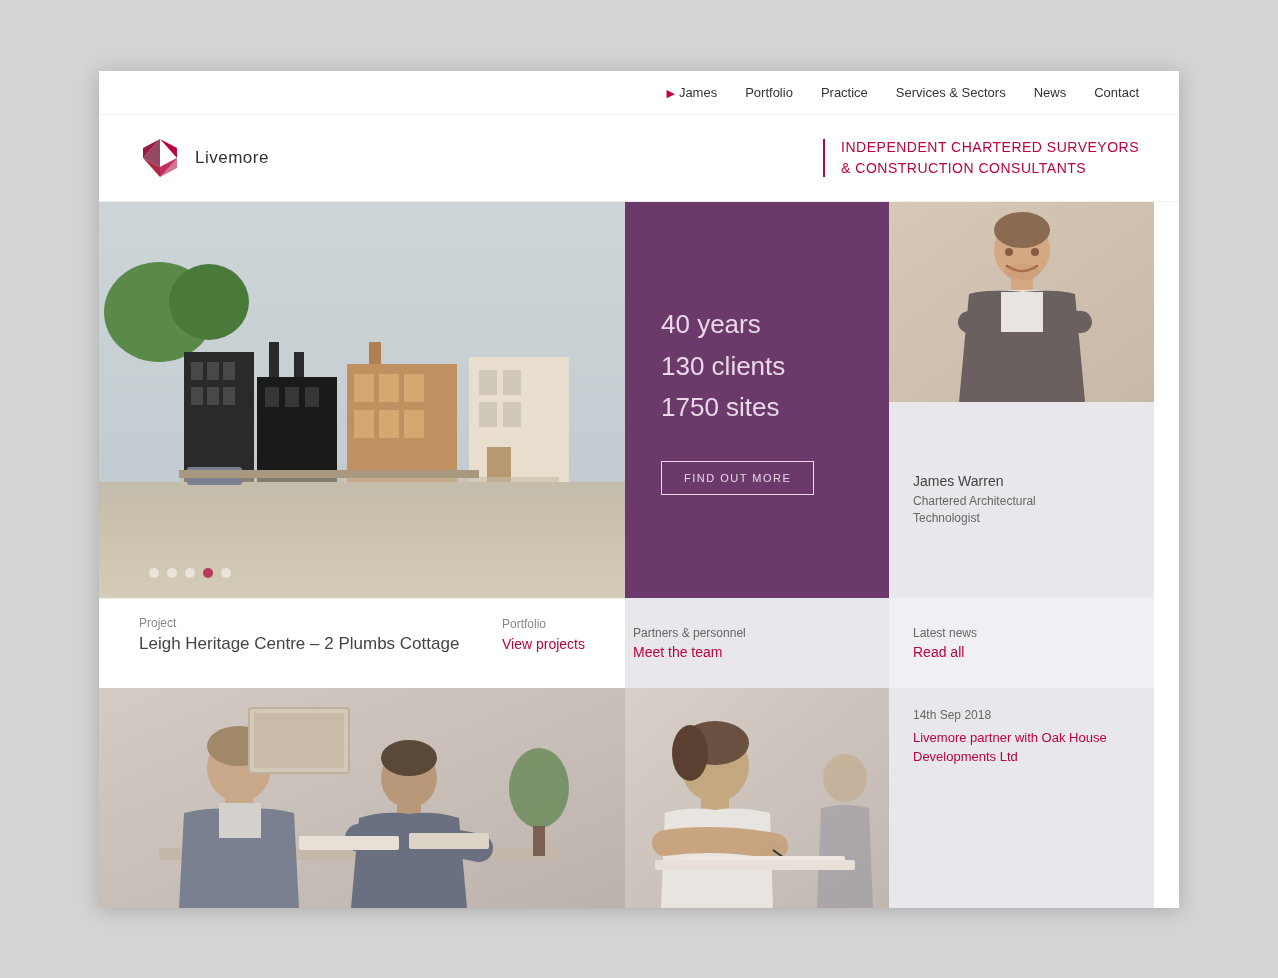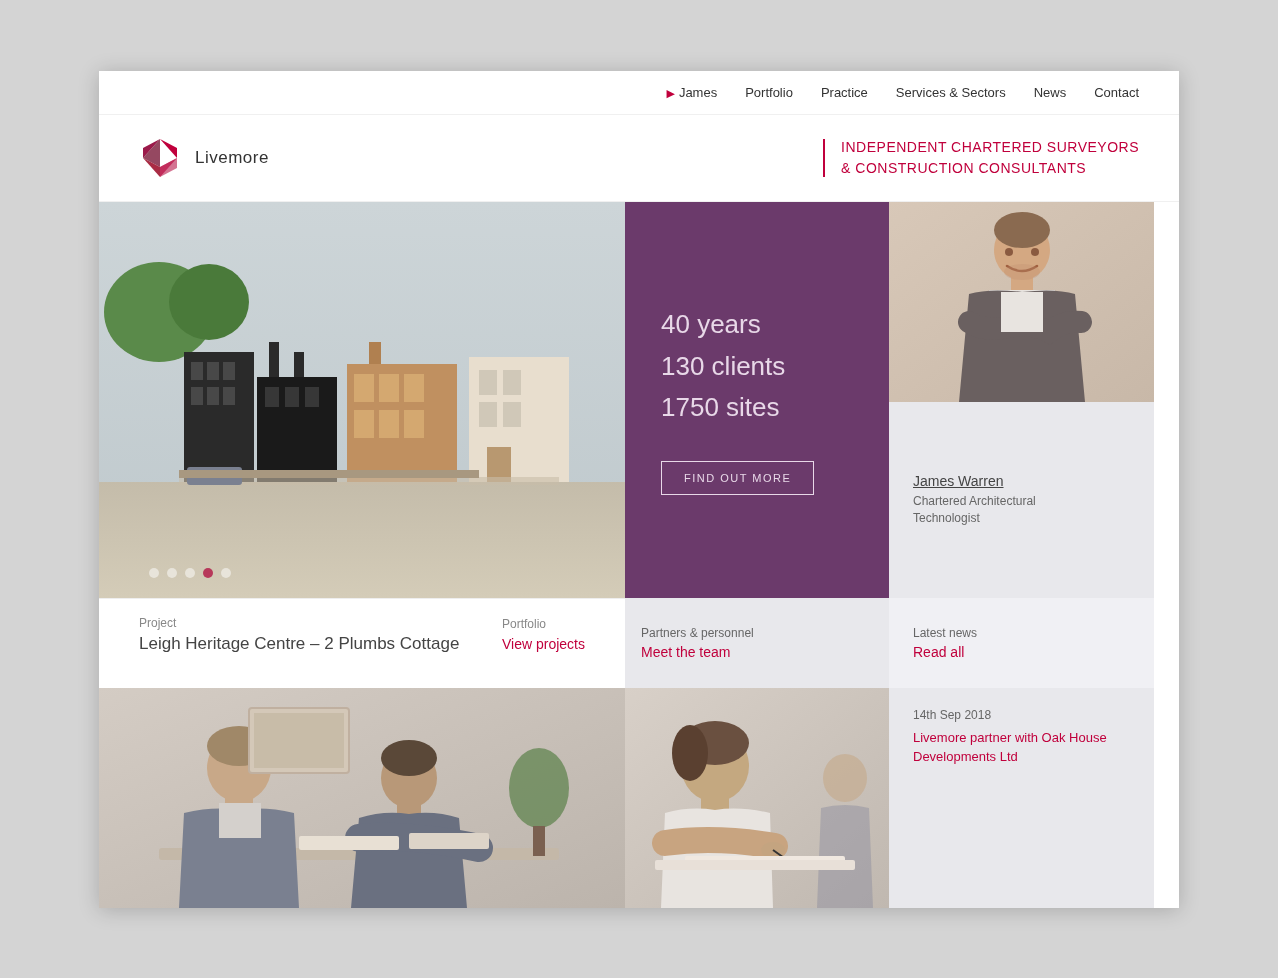--- a/index.html
+++ b/index.html
@@ -181,21 +181,20 @@
       flex: 1;
       display: flex;
       flex-direction: column;
       justify-content: center;
     }
     .person-name {
       font-size: 14px;
       color: #444;
       font-weight: 500;
       margin-bottom: 4px;
-      text-decoration: underline;
     }
     .person-title {
       font-size: 12px;
       color: #666;
       line-height: 1.4;
     }
     
     .project-caption {
       grid-column: 1;
       grid-row: 2;
@@ -483,21 +482,21 @@
       <div class="caption-left">
         <div class="caption-label">Project</div>
         <div class="caption-title">Leigh Heritage Centre – 2 Plumbs Cottage</div>
       </div>
       <div class="caption-right">
         <div class="caption-portfolio-label">Portfolio</div>
         <a class="caption-link">View projects</a>
       </div>
     </div>
 
-    <div class="partners-lower" style="grid-column:2; grid-row:2; background:#e8e8ec; padding: 20px 16px; display:flex; flex-direction:column; justify-content:center;">
+    <div class="partners-lower" style="grid-column:2; grid-row:2; background:#e8e8ec; padding: 20px 8px; display:flex; flex-direction:column; justify-content:center;">
       <div class="partners-label">Partners &amp; personnel</div>
       <a class="partners-link">Meet the team</a>
     </div>
 
     <div class="news-panel" style="grid-column:3; grid-row:2; background:#f0f0f4; padding: 20px 24px; display:flex; flex-direction:column; justify-content:center;">
       <div class="news-label">Latest news</div>
       <a class="news-link">Read all</a>
     </div>
 
   </div>

